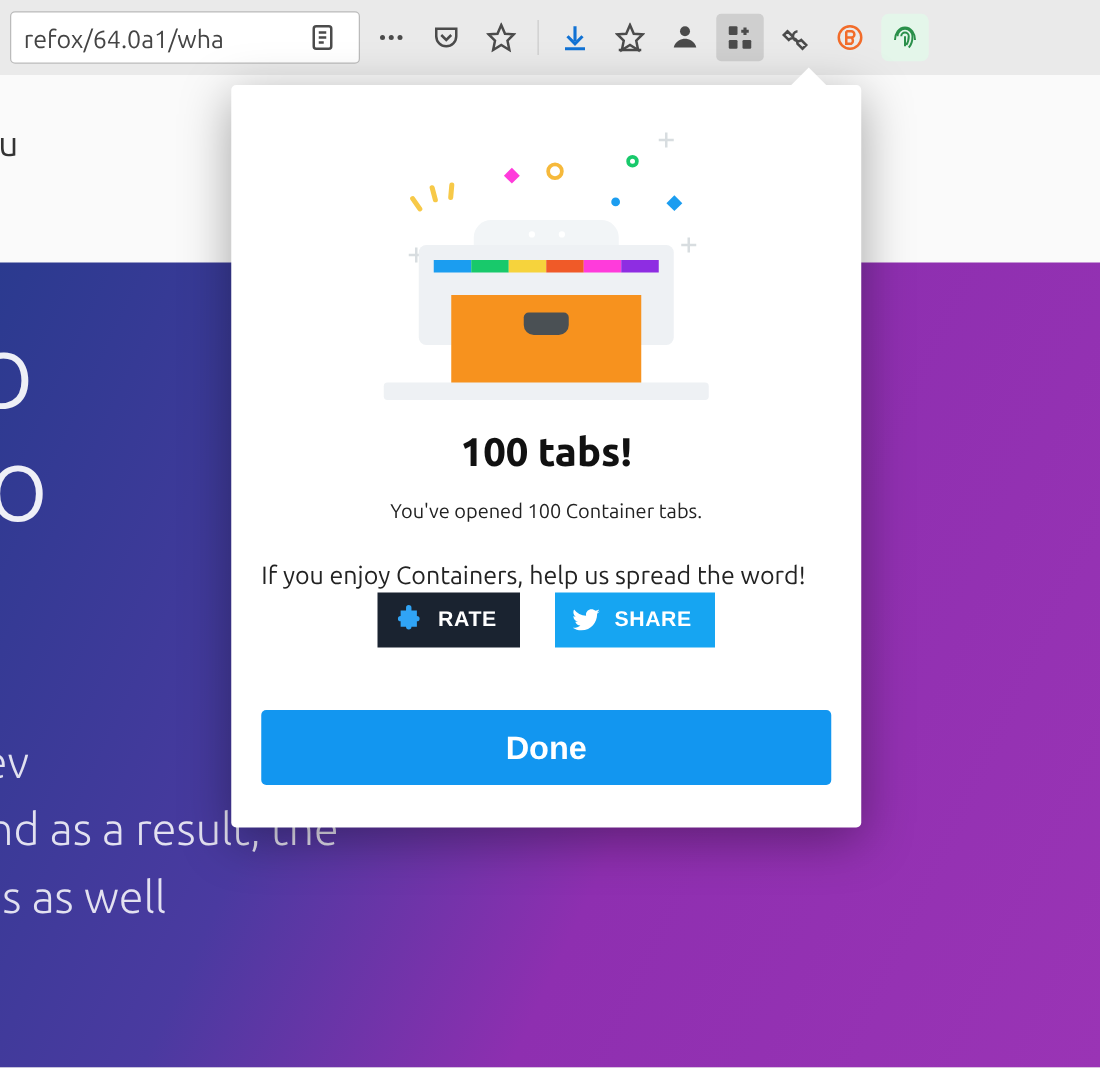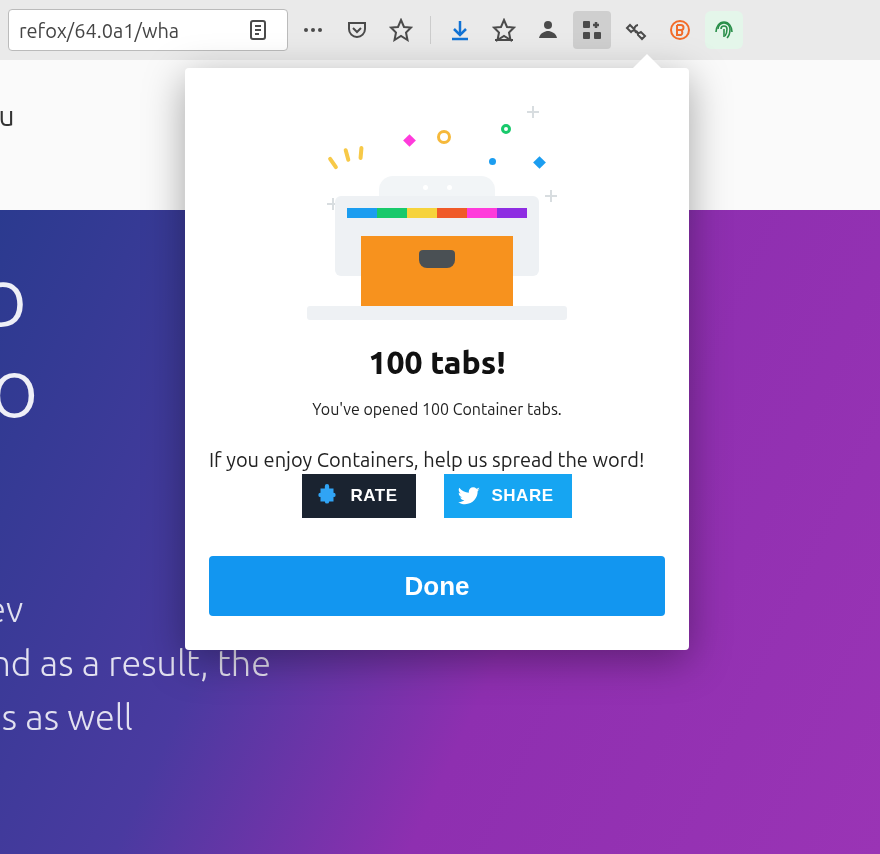--- a/index.html
+++ b/index.html
@@ -128,21 +128,21 @@
     .base {
       position:absolute; left: 20px; bottom: 8px;
       width: 260px; height: 14px; background:#eef1f4;
       border-radius: 3px;
     }
     .pop-title {
       text-align: center; font-size: 32px; font-weight: 800; color: #111; margin: 10px 0 20px;
     }
     .pop-sub   { text-align: center; font-size: 16px; color: #222; margin-bottom: 28px; }
     .pop-body  { font-size: 20px; color: #222; line-height: 1.4; }
-    .btn-row   { display: flex; gap: 28px; justify-content: center; margin-bottom: 38px; }
+    .btn-row   { display: flex; gap: 28px; justify-content: center; margin-bottom: 50px; }
     .share-btn {
       height: 44px; padding: 0 18px 0 12px;
       display: flex; align-items: center; gap: 10px;
       color: #fff; font-weight: 800; font-size: 17px; letter-spacing: 0.5px;
       border: none; cursor: pointer;
     }
     .share-btn .ic { width: 26px; height: 26px; display:flex; align-items:center; justify-content:center; }
     .btn-rate  { background:#1a2330; }
     .btn-fb    { background:#154cba; }
     .btn-tw    { background:#16a5f2; }

